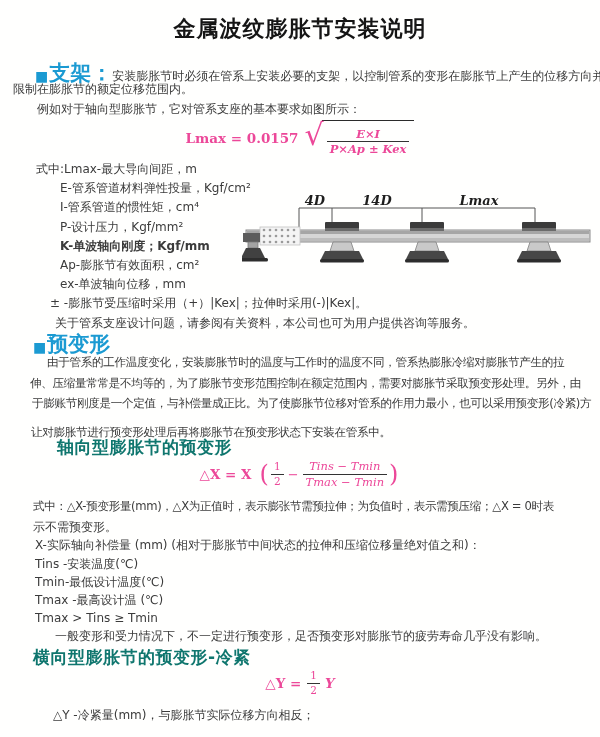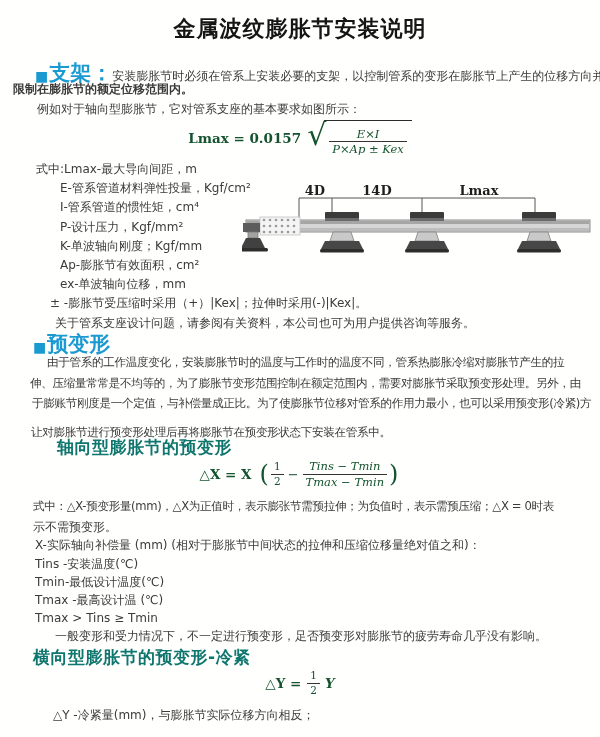--- a/index.html
+++ b/index.html
@@ -13,74 +13,74 @@
   .page-title{
     top:12px;left:0;width:600px;text-align:center;
     font-size:22px;font-weight:bold;color:#151515;letter-spacing:1px;
   }
   .sq-marker{font-size:14px;color:#1b9ad2;margin-right:1px;vertical-align:-1px;}
   .sec-head{font-size:21px;font-weight:bold;color:#1b9ad2;}
   .sub-head{font-size:17px;font-weight:600;color:#0f766e;letter-spacing:0.5px;}
   
   .formula{
     position:absolute;left:0;width:600px;display:flex;align-items:center;
-    justify-content:center;font-family:"DejaVu Serif","Liberation Serif",serif;color:#14532d;
+    justify-content:center;font-family:"DejaVu Serif","Liberation Serif",serif;color:#ec4899;
   }
   .flhs{font-weight:bold;font-size:13.5px;margin-right:6px;}
   .fr{display:inline-flex;flex-direction:column;align-items:center;font-size:11.5px;line-height:1.25;}
   .fr .bot{border-top:1px solid #333;padding:0 3px;}
   .fr .top{padding:0 3px;}
   .fr.small{font-size:10.5px;}
   .var{font-style:italic;}
   .paren{font-size:24px;font-weight:400;line-height:1;margin:0 2px;}
   .fminus{margin:0 4px;font-size:13px;}
   .radical{display:inline-flex;align-items:flex-start;}
   .sqrt-sym{font-size:30px;line-height:0.85;font-weight:400;margin-right:-2px;transform:translateY(2px);}
-  .rad-under{border-top:1.6px solid #2b2b2b;padding:2px 5px 0 5px;}
+  .rad-under{border-top:1.6px solid #2b2b2b;padding:2px 5px 0 5px;font-weight:bold;}
   .frhs{font-weight:bold;font-size:13.5px;margin-left:5px;font-style:italic;}
   
   .dlabel{font-family:"DejaVu Serif","Liberation Serif",serif;font-weight:bold;font-size:13px;fill:#1e1e1e;}
 </style>
 </head>
 <body>
 
 <div id="page">
 
   <div class="abs page-title">金属波纹膨胀节安装说明</div>
 
   <div class="abs" style="top:57px;left:13px;padding-left:22px;"><span class="sq-marker">■</span><span class="sec-head">支架：</span><span>安装膨胀节时必须在管系上安装必要的支架，以控制管系的变形在膨胀节上产生的位移方向并</span></div>
-  <div class="abs" style="top:80px;left:13px;font-weight:bold;">限制在膨胀节的额定位移范围内。</div>
+  <div class="abs" style="top:80px;left:13px;">限制在膨胀节的额定位移范围内。</div>
   <div class="abs" style="top:100px;left:13px;padding-left:24px;">例如对于轴向型膨胀节，它对管系支座的基本要求如图所示：</div>
 
   <div class="formula" style="top:118px;height:40px;">
     <span class="flhs">Lmax = 0.0157</span>
     <span class="radical">
       <span class="sqrt-sym">√</span>
       <span class="rad-under">
         <span class="fr">
           <span class="top var">E×I</span>
           <span class="bot var">P×Ap ± Kex</span>
         </span>
       </span>
     </span>
   </div>
 
   <div class="abs" style="top:160px;left:36px;">
     <div style="height:19.2px;">式中:Lmax-最大导向间距，m</div>
     <div style="height:19.2px;padding-left:24px;">E-管系管道材料弹性投量，Kgf/cm²</div>
     <div style="height:19.2px;padding-left:24px;">I-管系管道的惯性矩，cm⁴</div>
     <div style="height:19.2px;padding-left:24px;">P-设计压力，Kgf/mm²</div>
-    <div style="height:19.2px;padding-left:24px;">K-单波轴向刚度；Kgf/mm</div>
+    <div style="height:19.2px;padding-left:24px;font-weight:bold;">K-单波轴向刚度；Kgf/mm</div>
     <div style="height:19.2px;padding-left:24px;">Ap-膨胀节有效面积，cm²</div>
     <div style="height:19.2px;padding-left:24px;">ex-单波轴向位移，mm</div>
     <div style="height:19.2px;padding-left:14px;">± -膨胀节受压缩时采用（+）|Kex|；拉伸时采用(-)|Kex|。</div>
     <div style="height:19.2px;padding-left:19px;">关于管系支座设计问题，请参阅有关资料，本公司也可为用户提供咨询等服务。</div>
   </div>
 
-  <div class="abs" style="top:184px;left:242px;">
+  <div class="abs" style="top:194px;left:242px;font-style:italic;">
     <svg width="352" height="84" viewBox="0 0 352 84">
 
       <line x1="57" y1="14" x2="293" y2="14" stroke="#555" stroke-width="1"></line>
       <line x1="57" y1="14" x2="57" y2="36" stroke="#555" stroke-width="1"></line>
       <line x1="90" y1="14" x2="90" y2="34" stroke="#555" stroke-width="1"></line>
       <line x1="180" y1="14" x2="180" y2="34" stroke="#555" stroke-width="1"></line>
       <line x1="293" y1="14" x2="293" y2="34" stroke="#555" stroke-width="1"></line>
       <text x="73" y="11" text-anchor="middle" class="dlabel">4D</text>
       <text x="135" y="11" text-anchor="middle" class="dlabel">14D</text>
       <text x="237" y="11" text-anchor="middle" class="dlabel">Lmax</text>

